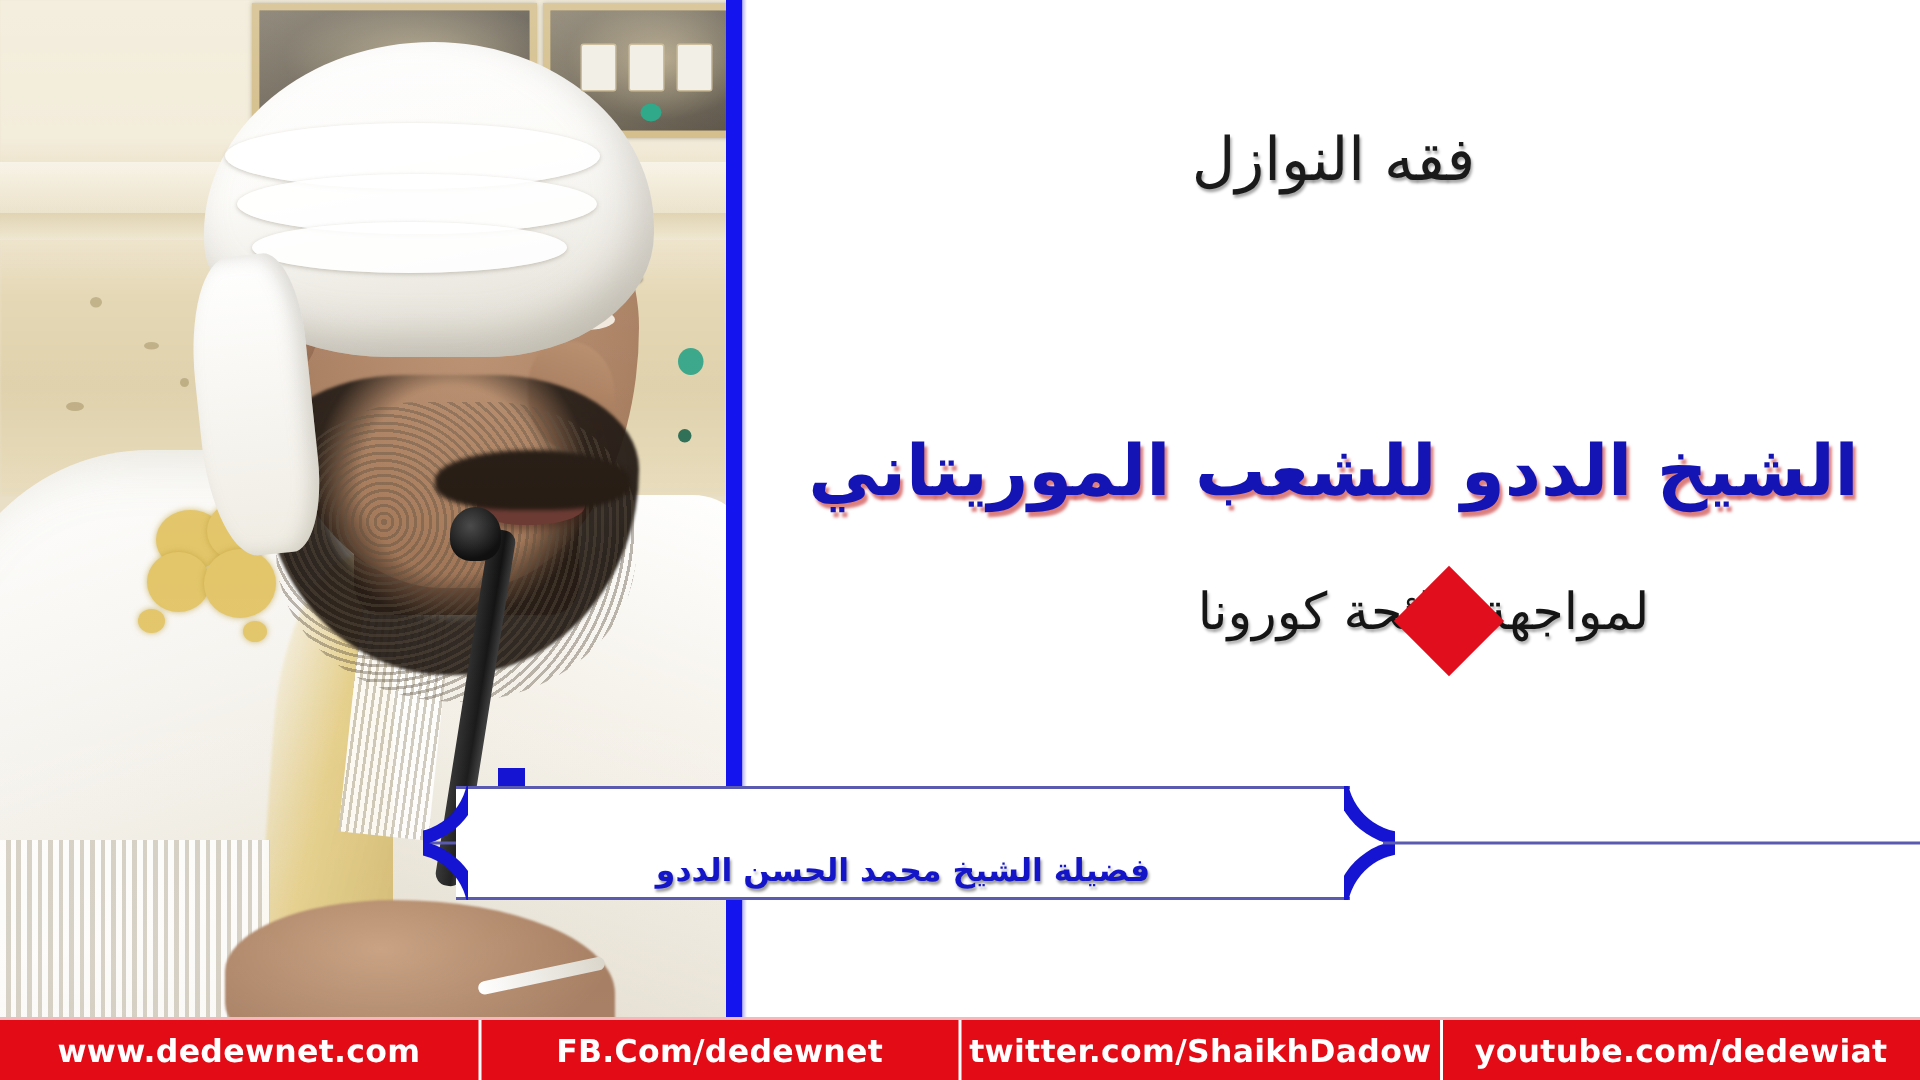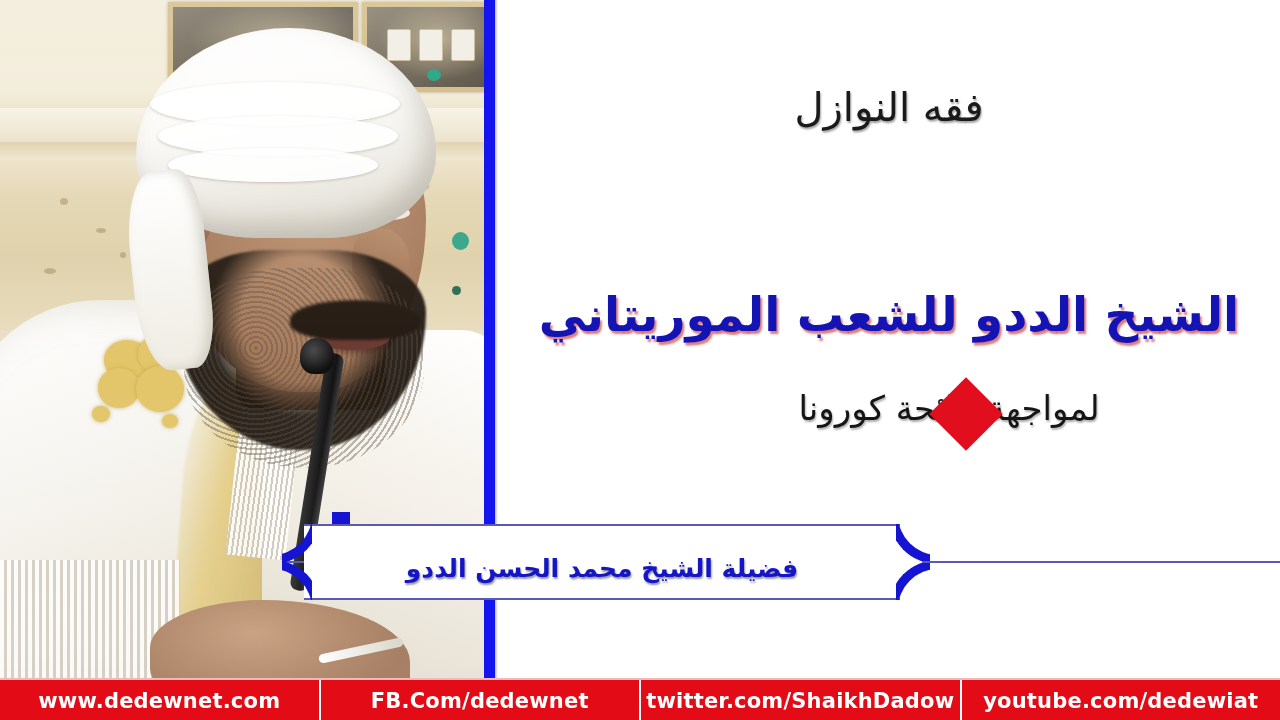--- a/index.html
+++ b/index.html
@@ -283,24 +283,24 @@
     position:absolute; left: 282px; top: 524px; width: 998px; height: 76px;
   }
   .banner-body{
     position:absolute; left: 22px; top: 0; width: 596px; height: 76px;
     background:#ffffff;
     border-top: 2px solid #5a5ab0;
     border-bottom: 2px solid #5a5ab0;
     box-sizing:border-box;
   }
   .banner-name{
-    position:absolute; left: 0; top: 4px; width: 596px; height: 76px;
+    position:absolute; left: 0; top: 16px; width: 596px; height: 76px;
     display:flex; align-items:center; justify-content:center;
     direction: rtl;
-    font-size: 25px; font-weight: bold;
+    font-size: 21px; font-weight: bold;
     color:#1414c8;
     text-shadow: 1px 2px 2px rgba(0,0,0,.4);
     white-space: nowrap;
   }
   .curve-left{
     position:absolute; left: 0px; top: 0; width: 30px; height: 76px;
     overflow:hidden;
   }
   .curve-left::before, .curve-left::after{
     content:""; position:absolute; left: -24px; width: 54px; height: 40px;

